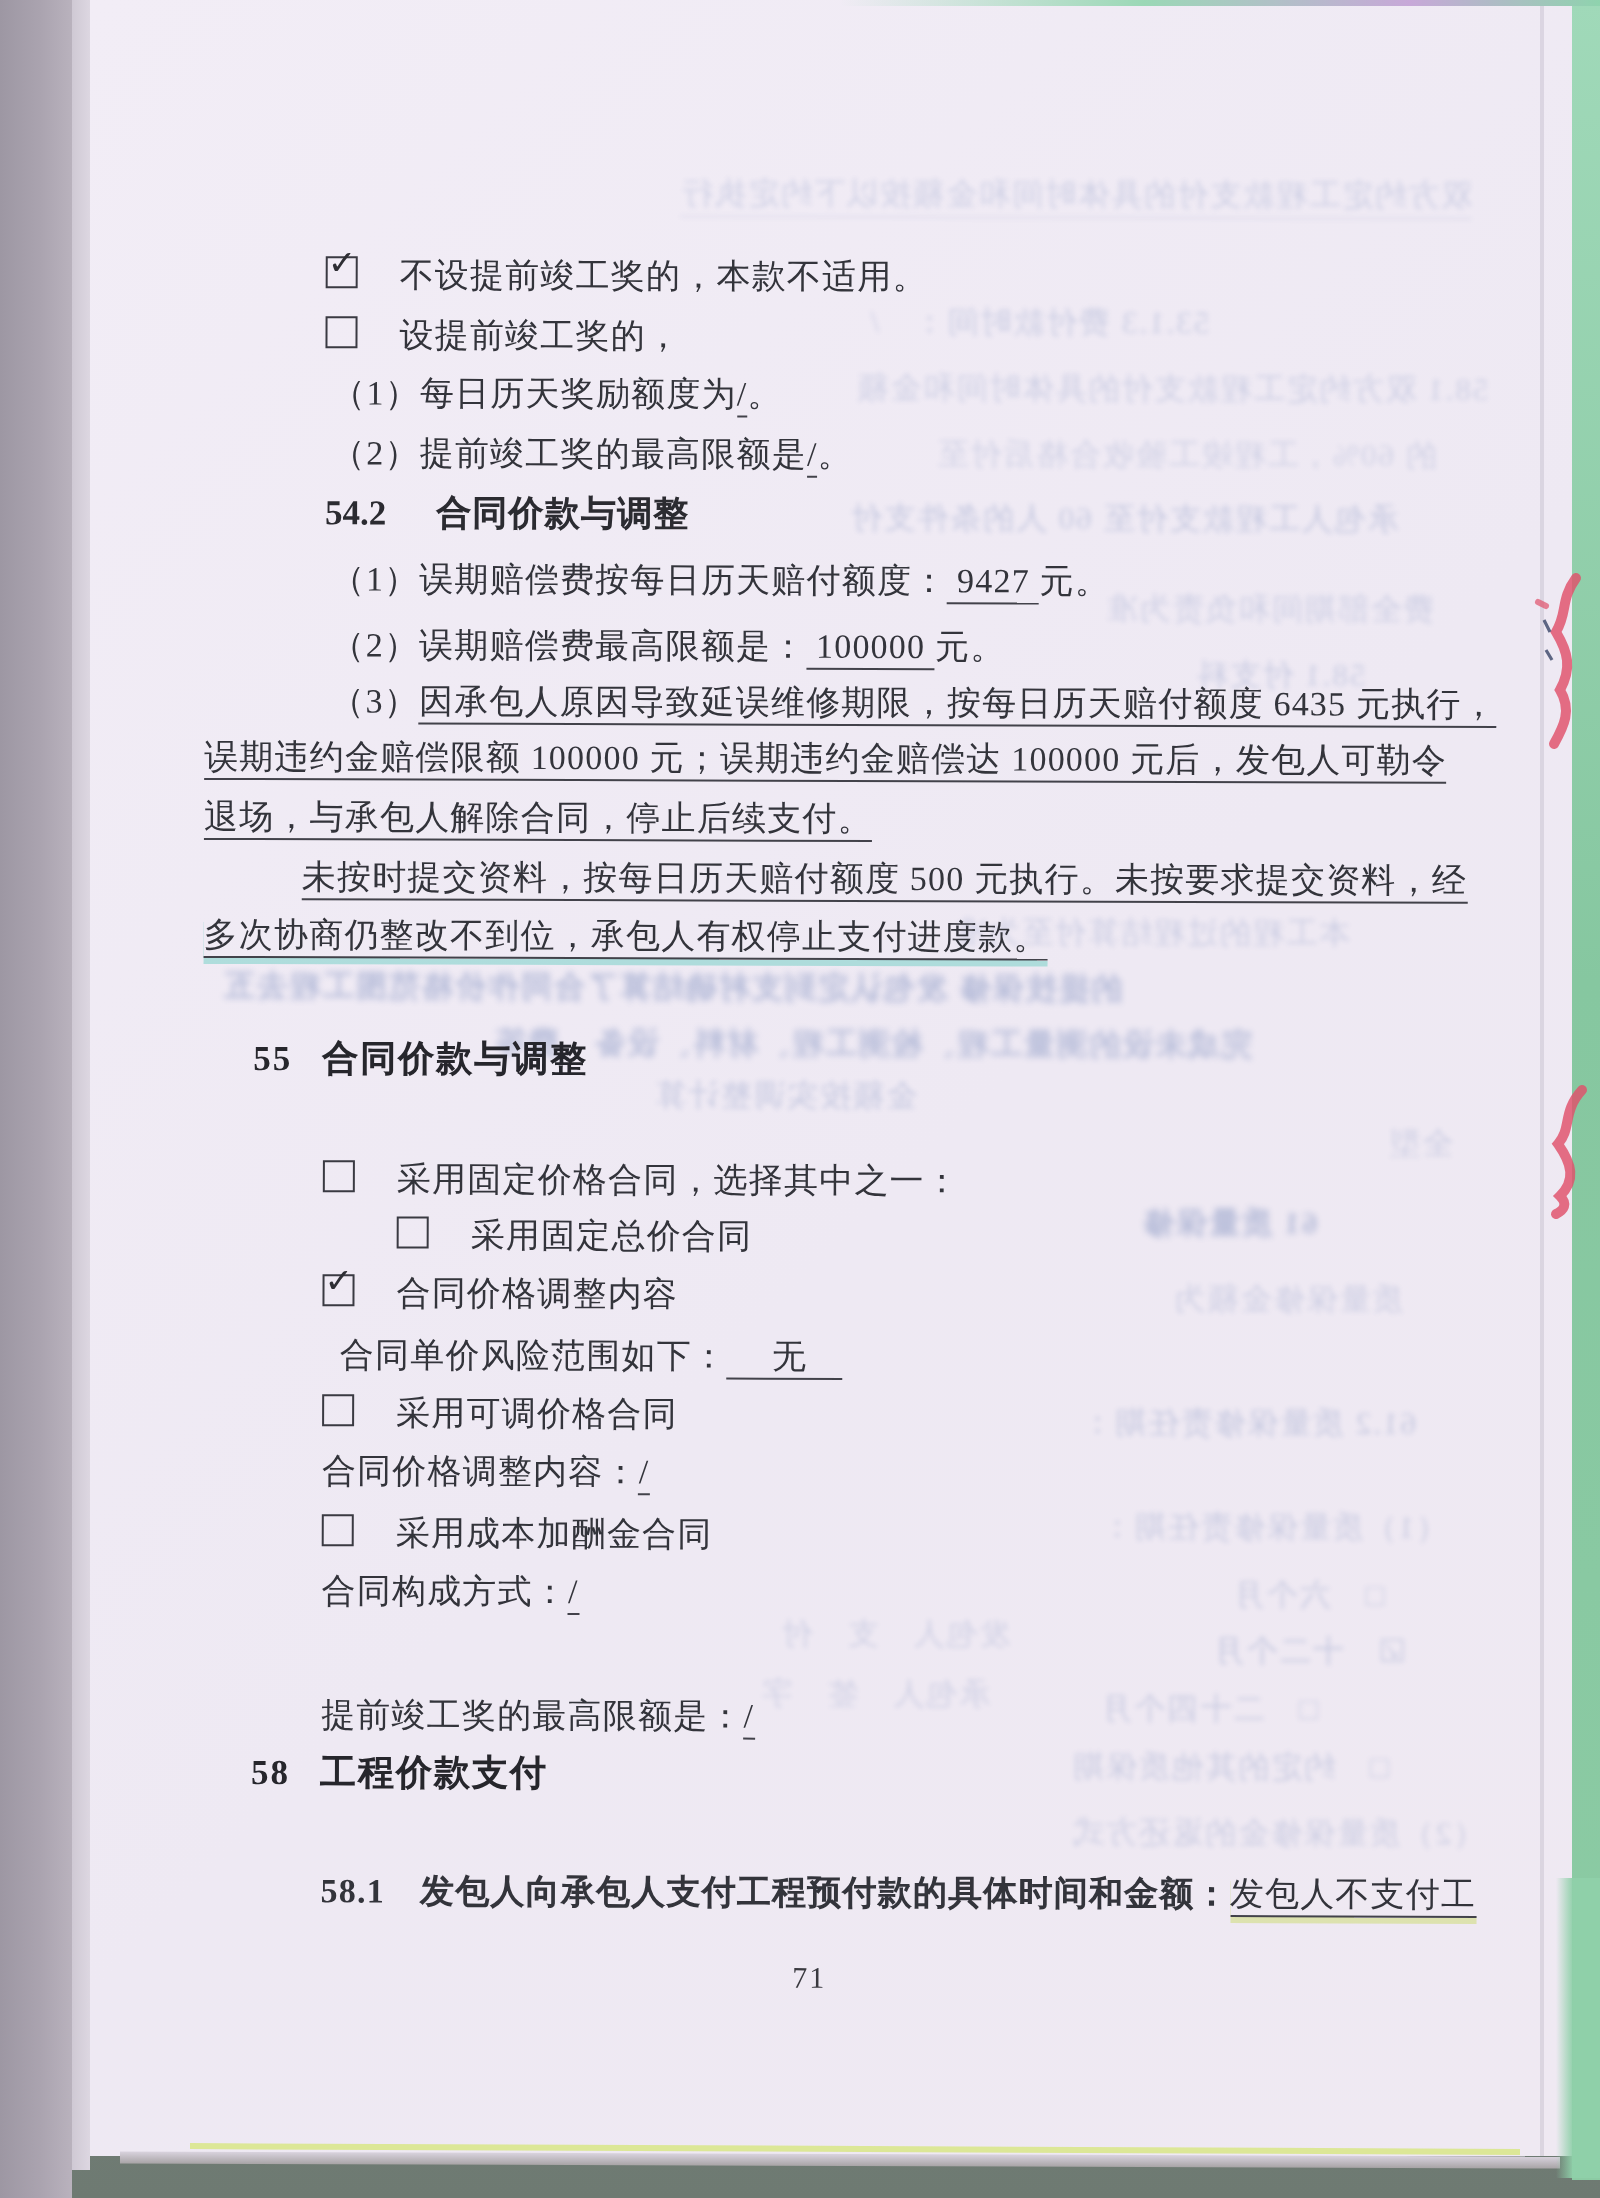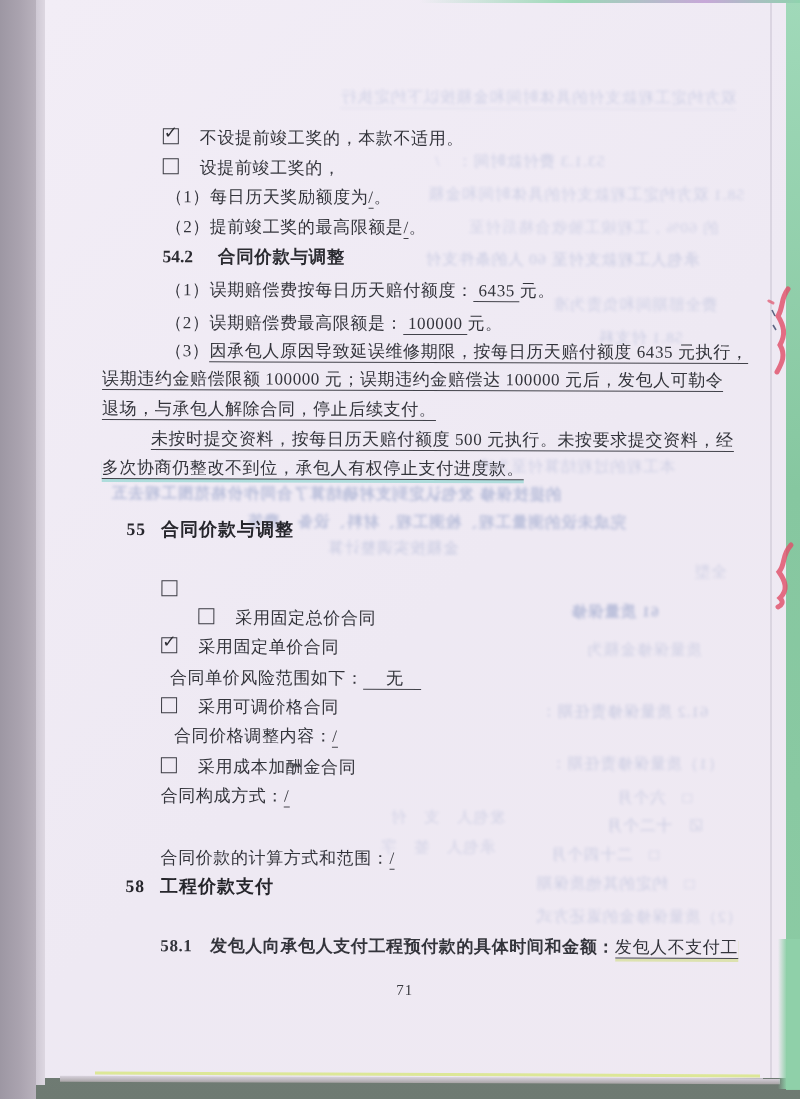--- a/index.html
+++ b/index.html
@@ -94,37 +94,37 @@
       <div class="bleed" style="top: 836px; left: 382px; opacity: 0.16;">承包人　签　字</div>
       <div class="bleed" style="top: 905px; left: 538px; opacity: 0.18;">（2）质量保修金的返还方式</div>
     </div>
   <div class="content-layer">
     <div class="pagenum">71</div>
       <div class="row" style="top: 126px; left: 163px;"><span class="cbx"><span class="tick">✓</span></span><span>不设提前竣工奖的，本款不适用。</span></div>
       <div class="row" style="top: 156px; left: 163px;"><span class="cbx"></span><span>设提前竣工奖的，</span></div>
       <div class="row" style="top: 185px; left: 166px;"><span class="">（1）每日历天奖励额度为</span><span class="u ">/</span><span class="">。</span></div>
       <div class="row" style="top: 215px; left: 166px;"><span class="">（2）提前竣工奖的最高限额是</span><span class="u ">/</span><span class="">。</span></div>
       <div class="row h2" style="top: 245px; left: 163px;"><span class="num">54.2</span><span>合同价款与调整</span></div>
-      <div class="row" style="top: 278px; left: 166px;"><span class="">（1）误期赔偿费按每日历天赔付额度：</span><span class="u "> 6435 </span><span class="">元。</span></div>
+      <div class="row" style="top: 278px; left: 166px;"><span class="">（1）误期赔偿费按每日历天赔付额度：</span><span class="u "> 9427 </span><span class="">元。</span></div>
       <div class="row" style="top: 311px; left: 166px;"><span class="">（2）误期赔偿费最高限额是：</span><span class="u ">  100000 </span><span class="">元。</span></div>
       <div class="row" style="top: 339px; left: 166px;"><span class="">（3）</span><span class="u ">因承包人原因导致延误维修期限，按每日历天赔付额度 6435 元执行，</span></div>
       <div class="row" style="top: 367px; left: 103px;"><span class="u ">误期违约金赔偿限额 100000 元；误期违约金赔偿达 100000 元后，发包人可勒令</span></div>
       <div class="row" style="top: 397px; left: 103px;"><span class="u ">退场，与承包人解除合同，停止后续支付。</span></div>
       <div class="row" style="top: 427px; left: 152px;"><span class="u ">未按时提交资料，按每日历天赔付额度 500 元执行。未按要求提交资料，经</span></div>
       <div class="row" style="top: 456px; left: 103px;"><span class="u hl-teal ">多次协商仍整改不到位，承包人有权停止支付进度款。</span></div>
       <div class="row h1" style="top: 518px; left: 128px; text-align: right;"><span class="num">55</span><span>合同价款与调整</span></div>
-      <div class="row" style="top: 578px; left: 163px;"><span class="cbx"></span></div>
+      <div class="row" style="top: 578px; left: 163px;"><span class="cbx"></span><span>采用固定价格合同，选择其中之一：</span></div>
       <div class="row" style="top: 606px; left: 163px; padding-left: 37px;"><span class="cbx"></span><span>采用固定总价合同</span></div>
-      <div class="row" style="top: 635px; left: 163px;"><span class="cbx"><span class="tick">✓</span></span><span>采用固定单价合同</span></div>
+      <div class="row" style="top: 635px; left: 163px;"><span class="cbx"><span class="tick">✓</span></span><span>合同价格调整内容</span></div>
       <div class="row" style="top: 666px; left: 163px; text-align: center;"><span class="">合同单价风险范围如下：</span><span class="u ">　 无　 </span></div>
       <div class="row" style="top: 695px; left: 163px;"><span class="cbx"></span><span>采用可调价格合同</span></div>
-      <div class="row" style="top: 724px; left: 176px; text-align: right;"><span class="">合同价格调整内容：</span><span class="u ">/</span></div>
+      <div class="row" style="top: 724px; left: 163px; text-align: right;"><span class="">合同价格调整内容：</span><span class="u ">/</span></div>
       <div class="row" style="top: 755px; left: 163px; text-align: right;"><span class="cbx"></span><span>采用成本加酬金合同</span></div>
       <div class="row" style="top: 784px; left: 163px;"><span class="">合同构成方式：</span><span class="u ">/</span></div>
-      <div class="row" style="top: 846px; left: 163px;"><span class="">合同价款的计算方式和范围：</span><span class="u ">/</span></div>
+      <div class="row" style="top: 846px; left: 163px;"><span class="">提前竣工奖的最高限额是：</span><span class="u ">/</span></div>
       <div class="row h1" style="top: 875px; left: 128px;"><span class="num">58</span><span>工程价款支付</span></div>
       <div class="row" style="top: 934px; left: 163px;"><span class="b ">58.1</span><span class="b ">　</span><span class="b ">发包人向承包人支付工程预付款的具体时间和金额：</span><span class="u hl-yellow ">发包人不支付工</span></div>
     </div>
 
   <svg class="marks" width="800" height="1099" viewBox="0 0 800 1099">
     <path d="M788 289 C 780 300, 784 306, 778 316 C 784 326, 786 334, 780 345 C 786 355, 782 363, 777 372" fill="none" stroke="#e0506a" stroke-width="5" stroke-linecap="round" opacity="0.82"></path>
     <path d="M769 301 l 4 2" fill="none" stroke="#e0506a" stroke-width="3" stroke-linecap="round" opacity="0.7"></path>
     <path d="M791 545 C 781 556, 786 564, 779 572 C 786 582, 788 590, 780 598 C 784 602, 782 605, 778 607" fill="none" stroke="#e0506a" stroke-width="5" stroke-linecap="round" opacity="0.82"></path>
     <path d="M772 310 l 3 6 m -2 9 l 3 5" fill="none" stroke="#2c3a5e" stroke-width="1.6" opacity="0.75"></path>
   </svg>

